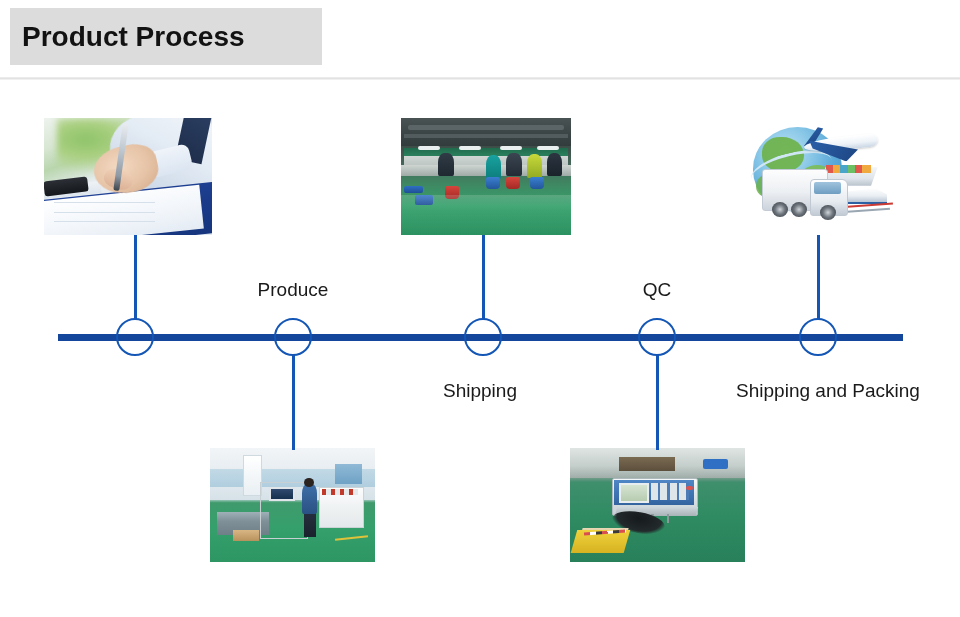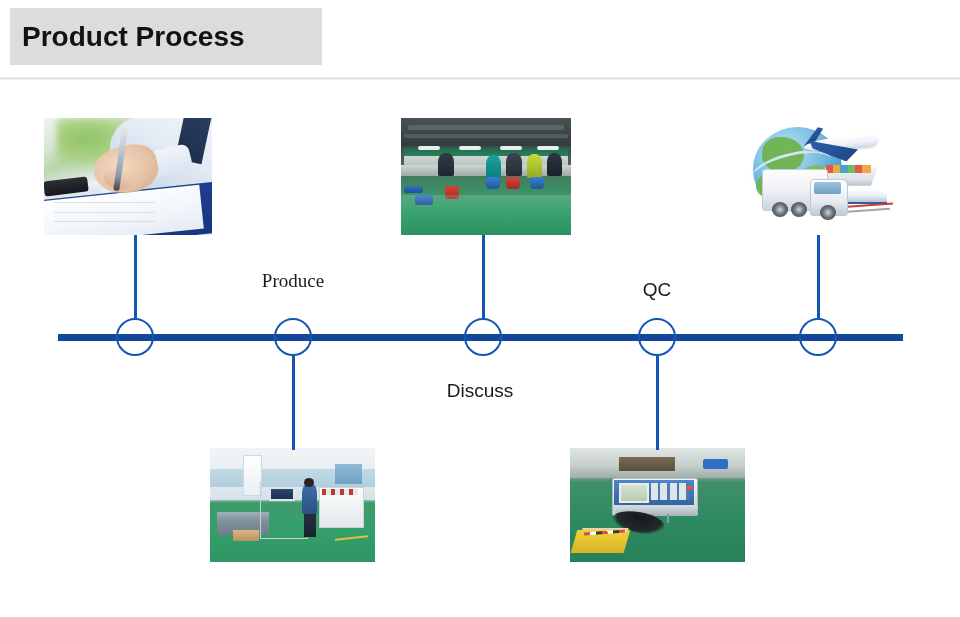--- a/index.html
+++ b/index.html
@@ -342,17 +342,18 @@
   <div class="connector" style="left:816.5px;top:235px;height:85px;"></div>
 
   <div class="timeline-bar"></div>
 
   <div class="node" style="left:116px;top:318px;"></div>
   <div class="node" style="left:274px;top:318px;"></div>
   <div class="node" style="left:464px;top:318px;"></div>
   <div class="node" style="left:638px;top:318px;"></div>
   <div class="node" style="left:799px;top:318px;"></div>
 
-  <div class="node-label" style="left:293px;top:270px;font-family:Liberation Serif, serif;">Produce</div>
-  <div class="node-label" style="left:480px;top:380px;">Discuss</div>
+  <div class="node-label" style="left:293px;top:279px;">Produce</div>
+  <div class="node-label" style="left:480px;top:380px;">Shipping</div>
   <div class="node-label" style="left:657px;top:279px;">QC</div>
+  <div class="node-label" style="left:828px;top:380px;">Shipping and Packing</div>
 
 </div>
 
 </body></html>

